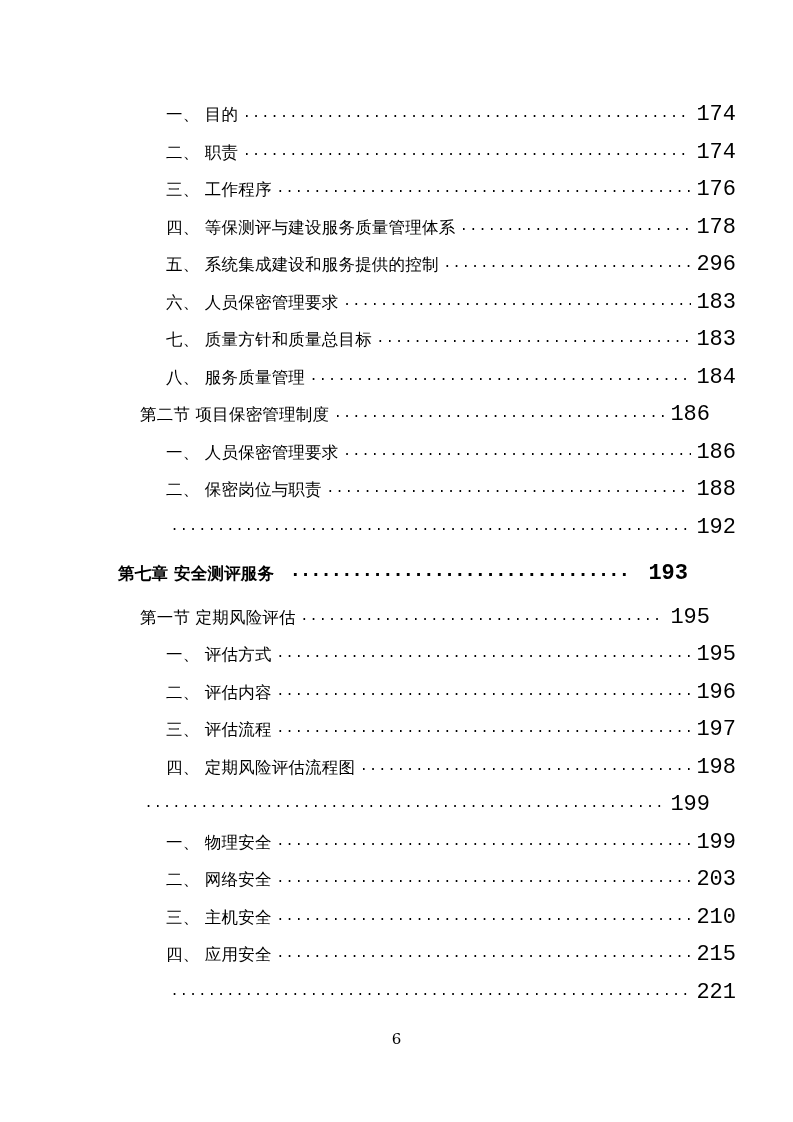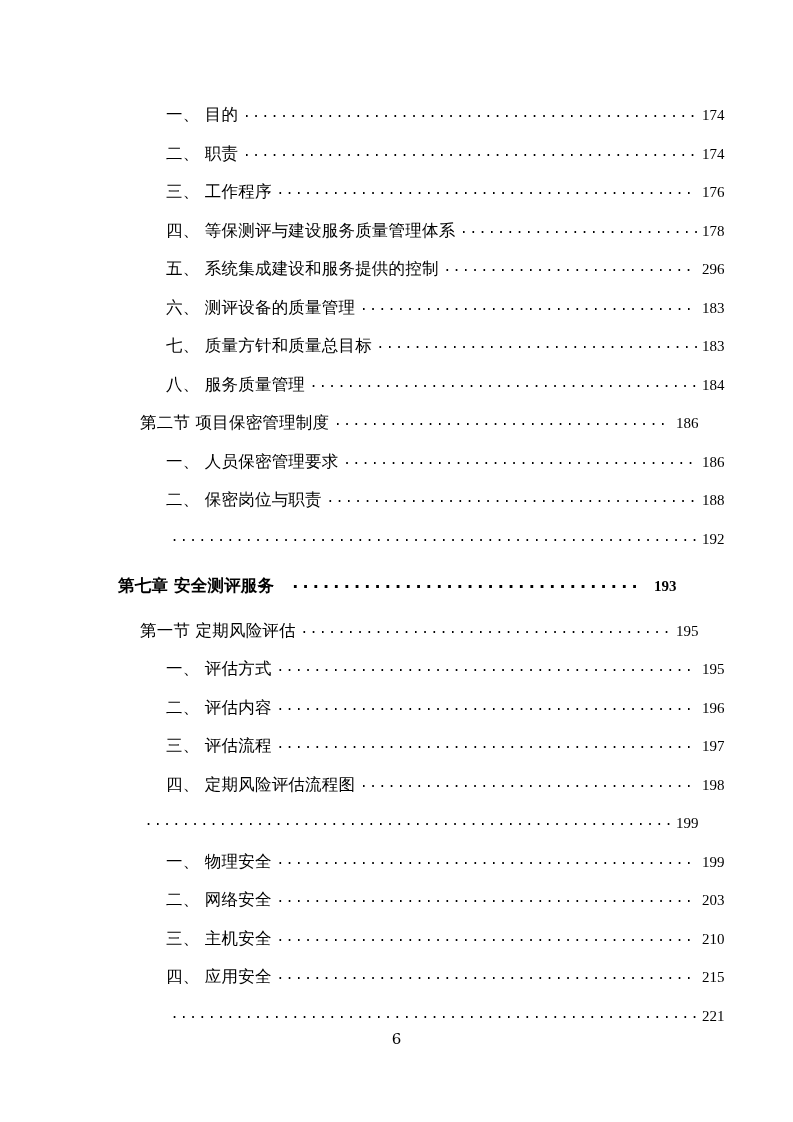--- a/index.html
+++ b/index.html
@@ -43,22 +43,22 @@
     top: -3px;
     font-size: 16px;
     letter-spacing: 4.2px;
     color: #000;
     white-space: nowrap;
   }
   .toc-row .page-num {
     flex: 0 0 auto;
     text-align: left;
     min-width: 34px;
-    font-family: Liberation Serif, serif;
-    font-size: 15px;
+    font-family: Liberation Mono, monospace;
+    font-size: 22px;
   }
 
   
   .lvl-chapter { padding-left: 0px; font-weight: bold; }
   .lvl-chapter .page-num { font-weight: bold; }
   .lvl-section { padding-left: 22px; }
   .lvl-item    { padding-left: 48px; }
 
   .lvl-chapter { margin-top: 9px; margin-bottom: 6px; gap: 12px; }
 
@@ -96,21 +96,21 @@
         <span class="label">四、 等保测评与建设服务质量管理体系</span>
         <span class="leader">........................................................................................................................</span>
         <span class="page-num">178</span>
       </div>
       <div class="toc-row lvl-item">
         <span class="label">五、 系统集成建设和服务提供的控制</span>
         <span class="leader">........................................................................................................................</span>
         <span class="page-num">296</span>
       </div>
       <div class="toc-row lvl-item">
-        <span class="label">六、 测评设备的质量管理</span>
+        <span class="label">六、 人员保密管理要求</span>
         <span class="leader">........................................................................................................................</span>
         <span class="page-num">183</span>
       </div>
       <div class="toc-row lvl-item">
         <span class="label">七、 质量方针和质量总目标</span>
         <span class="leader">........................................................................................................................</span>
         <span class="page-num">183</span>
       </div>
       <div class="toc-row lvl-item">
         <span class="label">八、 服务质量管理</span>

